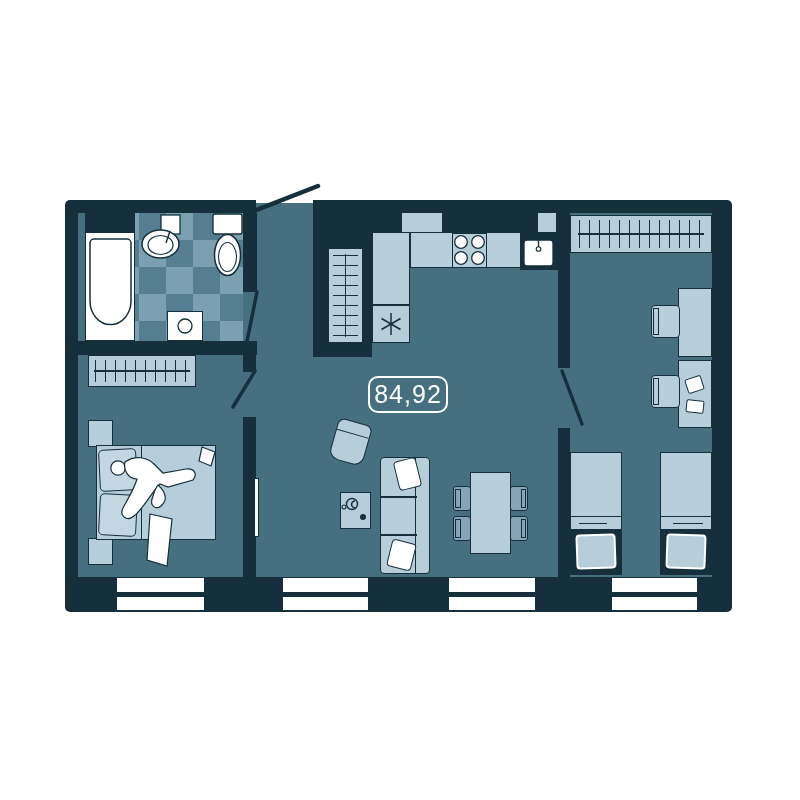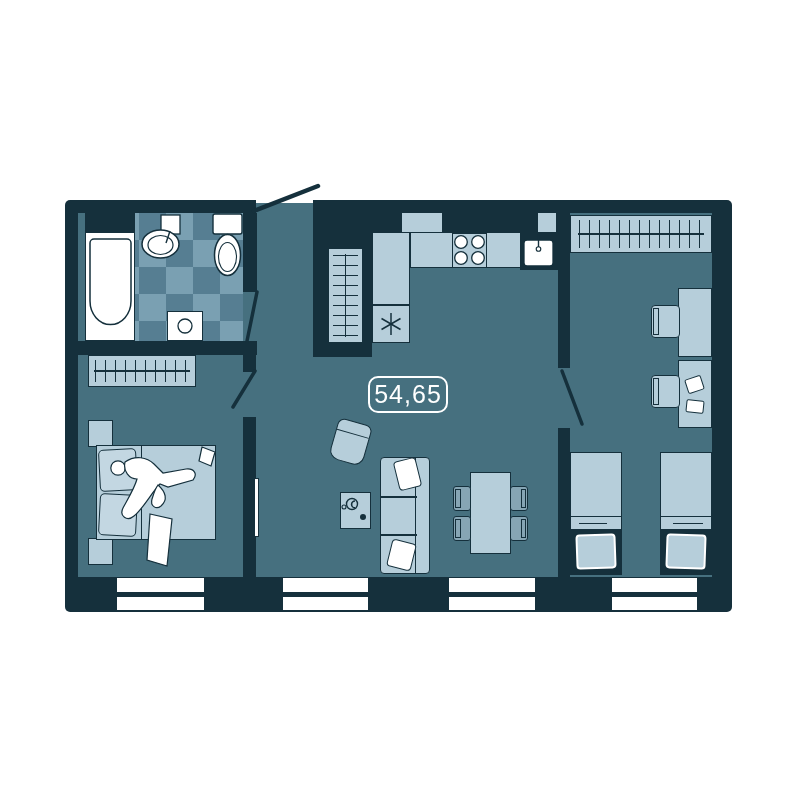--- a/index.html
+++ b/index.html
@@ -214,15 +214,15 @@
                L168,487 L160,484 C152,492 143,509 134,516 C127,522 119,516 123,508
                C129,497 135,487 137,479 C129,479 123,471 125,462 Z"></path>
       <path d="M158,485 C166,492 168,500 161,506 C156,510 150,506 152,499 C154,493 155,489 158,485 Z"></path>
     </g>
 
     <path d="M150,514 L172,519 L167,566 L147,560 Z" fill="#ffffff" stroke="var(--wall)" stroke-width="1.2"></path>
     <path d="M202,447 L215,452 L211,466 L199,461 Z" fill="#ffffff" stroke="var(--wall)" stroke-width="1.2"></path>
   </svg>
 
   <div id="area-label" class="a" style="left:368px;top:376px;width:80px;height:37px;">
-    <span>54,65</span>
+    <span>84,92</span>
   </div>
 </div>
 
 </body></html>

